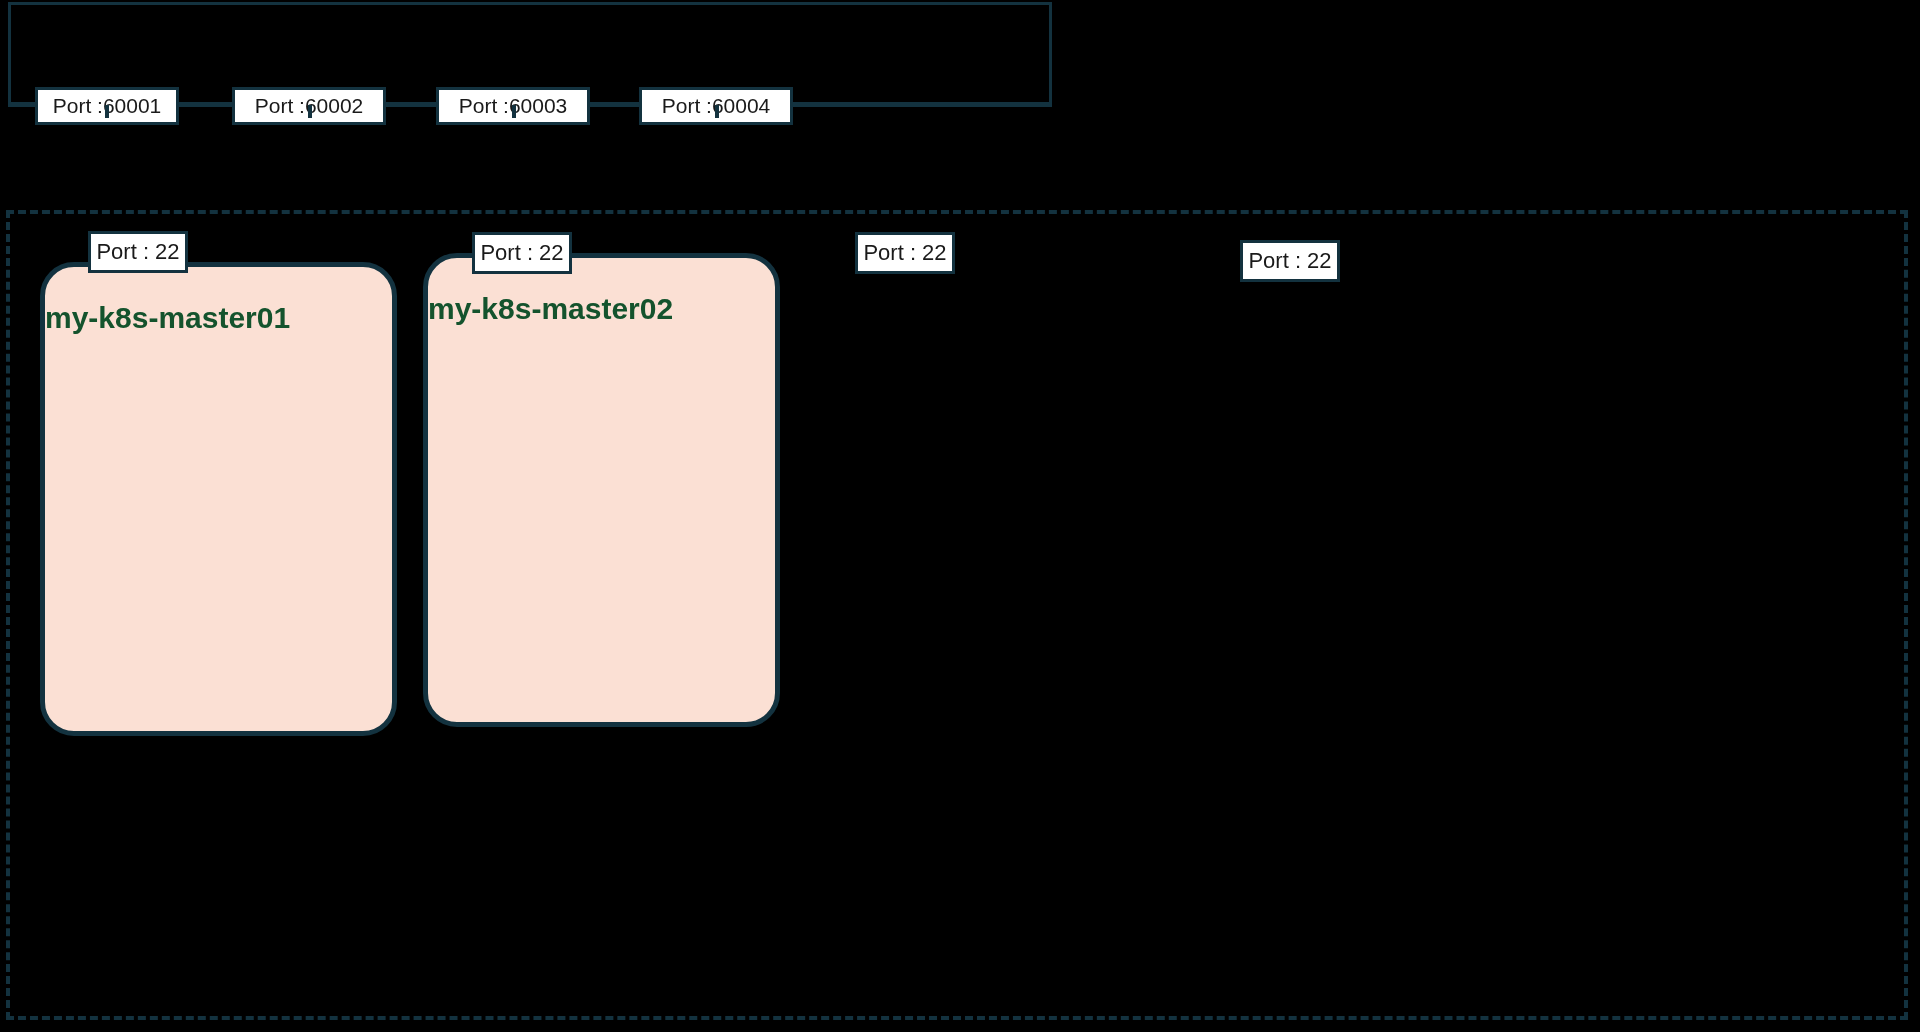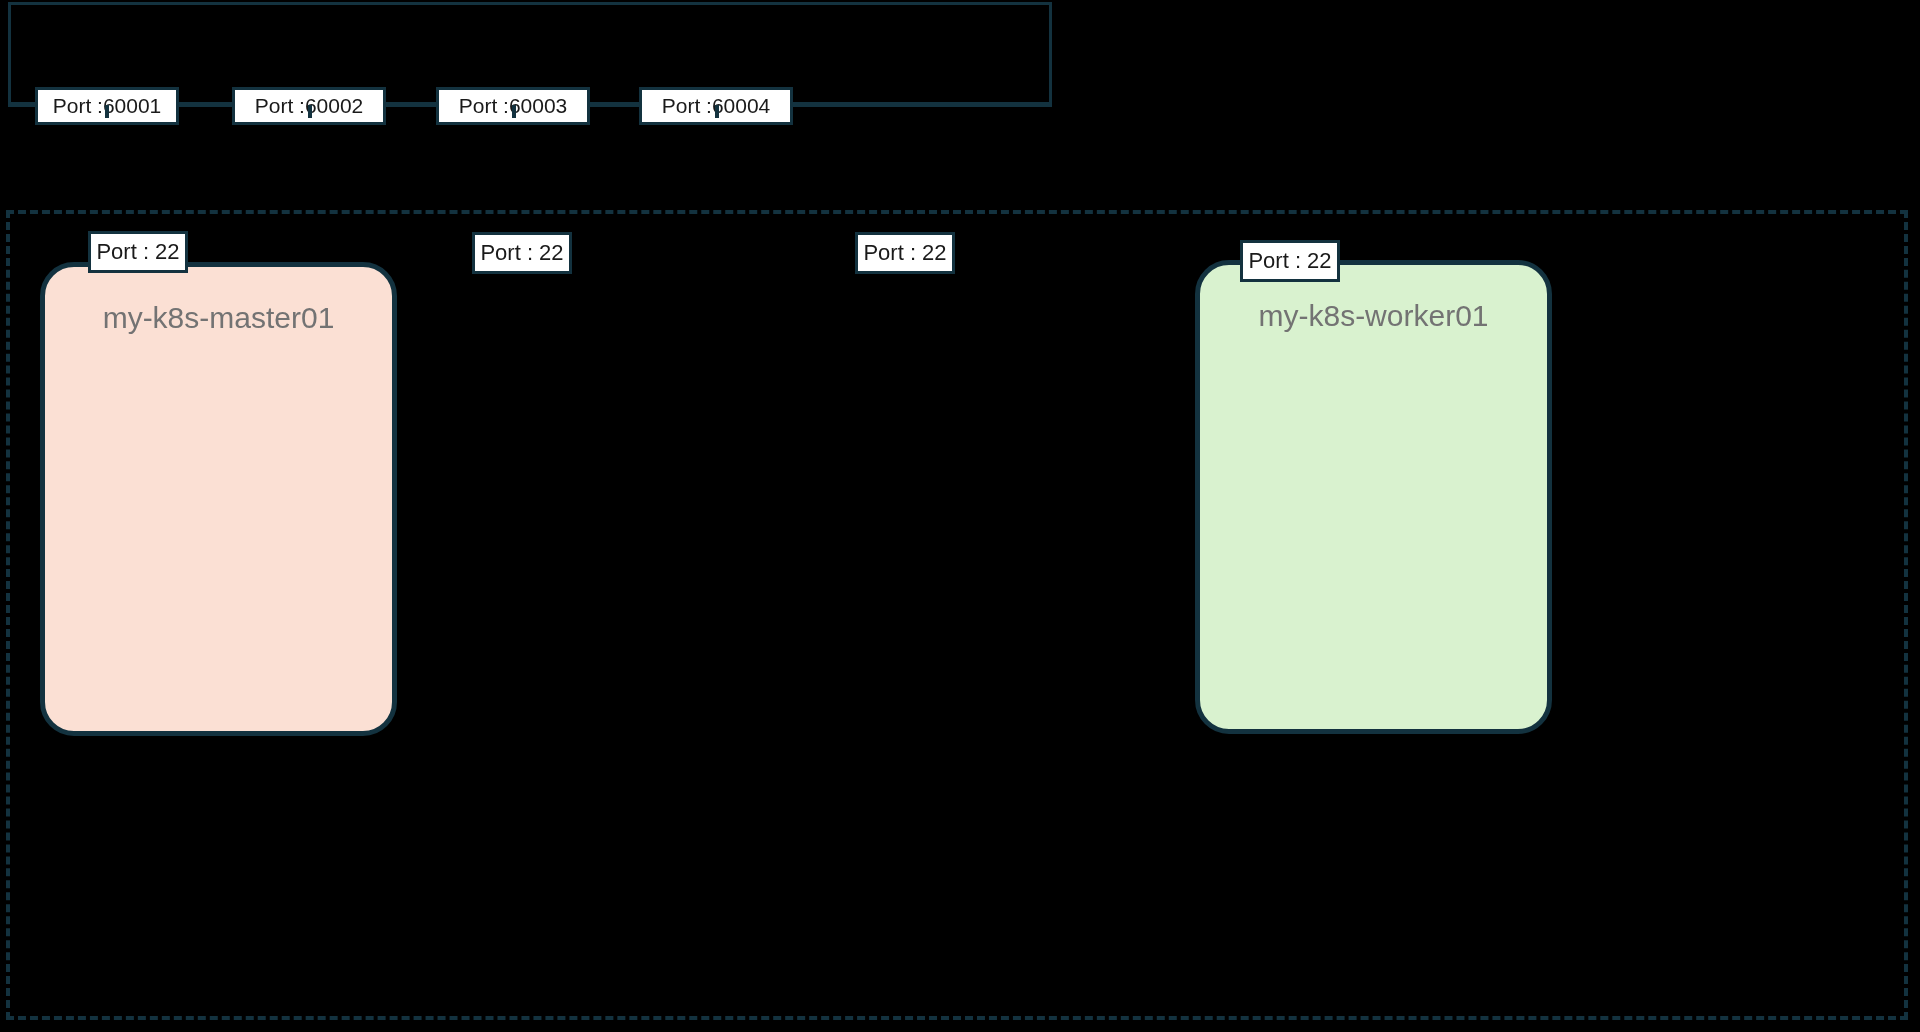--- a/index.html
+++ b/index.html
@@ -85,24 +85,23 @@
     box-sizing: border-box;
   }
   .node-card.master { background: #fbe0d4; }
   .node-card.worker { background: #d9f2cf; }
 
   .node-title {
     position: absolute;
     left: 0;
     right: 0;
     top: 34px;
-    text-align: center;
     font-size: 30px;
-    font-weight: normal;
-    color: #737373;
+    font-weight: bold;
+    color: #14532d;
     font-family: "Liberation Sans", sans-serif;
     white-space: nowrap;
   }
 
   
   .node-port-chip {
     position: absolute;
     height: 42px;
     background: #ffffff;
     border: 3px solid #13323f;
@@ -138,22 +137,22 @@
   <div class="port-chip" style="left:639px; top:87px; width:154px;">Port :60004</div>
   <div class="port-tick" style="left:715px; top:105px;"></div>
 
   <div class="cluster-boundary"></div>
 
   <div class="node-card master" style="left:40px; top:262px; width:357px; height:474px;">
     <div class="node-title">my-k8s-master01</div>
   </div>
   <div class="node-port-chip" style="left:88px; top:231px; width:100px;">Port : 22</div>
 
+  <div class="node-card master" style="left:423px; top:253px; width:357px; height:474px;">
+    <div class="node-title">my-k8s-master02</div>
+  </div>
   <div class="node-port-chip" style="left:472px; top:232px; width:100px;">Port : 22</div>
 
   <div class="node-port-chip" style="left:855px; top:232px; width:100px;">Port : 22</div>
 
-  <div class="node-card worker" style="left:1195px; top:260px; width:357px; height:474px;">
-    <div class="node-title">my-k8s-worker01</div>
-  </div>
   <div class="node-port-chip" style="left:1240px; top:240px; width:100px;">Port : 22</div>
 
 </div>
 
 </body></html>

